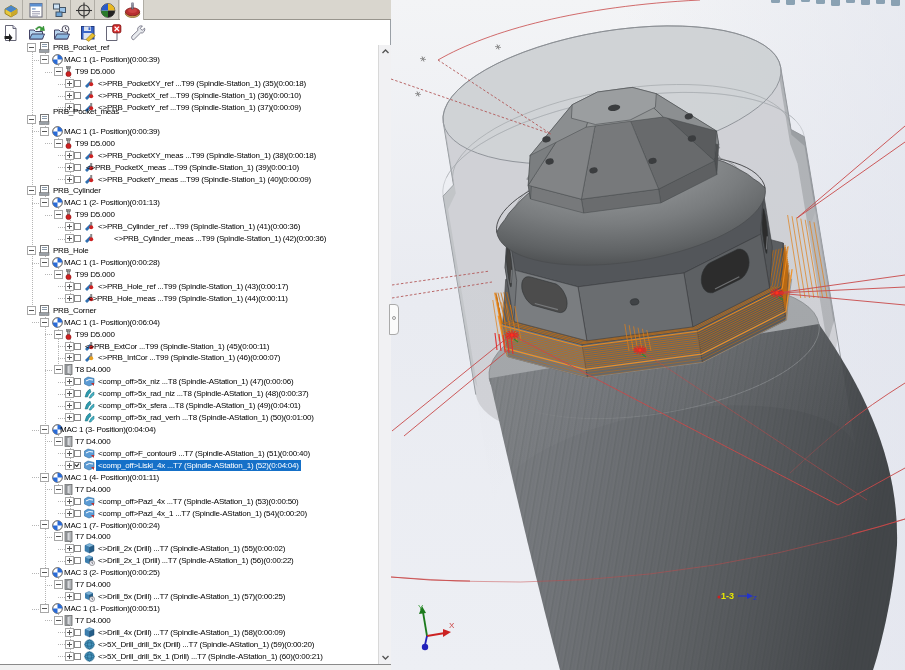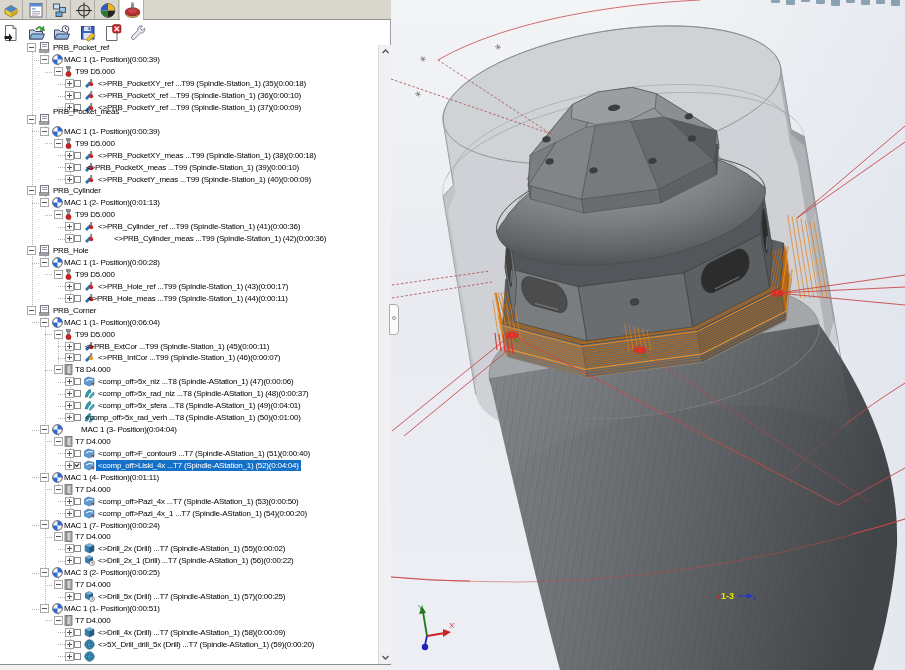--- a/index.html
+++ b/index.html
@@ -709,25 +709,25 @@
       <i></i>
       <b></b>
     </div>
     <div class="chk" style="left:74px;top:402px"></div>
     <div class="rt" style="left:98px;top:400px">&lt;comp_off&gt;5x_sfera ...T8 (Spindle-AStation_1) (49)(0:04:01)</div>
     <div class="exp p" style="left:65px;top:413px">
       <i></i>
       <b></b>
     </div>
     <div class="chk" style="left:74px;top:414px"></div>
-    <div class="rt" style="left:85px;top:412px">&lt;comp_off&gt;5x_rad_verh ...T8 (Spindle-AStation_1) (50)(0:01:00)</div>
+    <div class="rt" style="left:98px;top:412px">&lt;comp_off&gt;5x_rad_verh ...T8 (Spindle-AStation_1) (50)(0:01:00)</div>
     <div class="exp" style="left:40px;top:425px">
       <i></i>
     </div>
-    <div class="rt" style="left:81px;top:424px">MAC 1 (3- Position)(0:04:04)</div>
+    <div class="rt" style="left:60px;top:424px">MAC 1 (3- Position)(0:04:04)</div>
     <div class="exp" style="left:54px;top:437px">
       <i></i>
     </div>
     <div class="rt" style="left:75px;top:436px">T7 D4.000</div>
     <div class="exp p" style="left:65px;top:449px">
       <i></i>
       <b></b>
     </div>
     <div class="chk" style="left:74px;top:450px"></div>
     <div class="rt" style="left:98px;top:448px">&lt;comp_off&gt;F_contour9 ...T7 (Spindle-AStation_1) (51)(0:00:40)</div>
@@ -809,20 +809,21 @@
       <i></i>
       <b></b>
     </div>
     <div class="chk" style="left:74px;top:641px"></div>
     <div class="rt" style="left:98px;top:639px">&lt;&gt;5X_Drill_drill_5x (Drill) ...T7 (Spindle-AStation_1) (59)(0:00:20)</div>
     <div class="exp p" style="left:65px;top:652px">
       <i></i>
       <b></b>
     </div>
     <div class="chk" style="left:74px;top:653px"></div>
+    <div class="rt" style="left:98px;top:651px">&lt;&gt;5X_Drill_drill_5x_1 (Drill) ...T7 (Spindle-AStation_1) (60)(0:00:21)</div>
   <div id="sb">
     <svg class="sba" style="top:2px" viewBox="0 0 9 9">
         <path d="M1.5,6 L4.5,3 L7.5,6" stroke="#555" stroke-width="1.4" fill="none"></path>
       </svg>
     <svg class="sba" style="top:608px" viewBox="0 0 9 9">
         <path d="M1.5,3 L4.5,6 L7.5,3" stroke="#555" stroke-width="1.4" fill="none"></path>
       </svg>
   </div>
   <div id="pbot"></div>
 </div>

